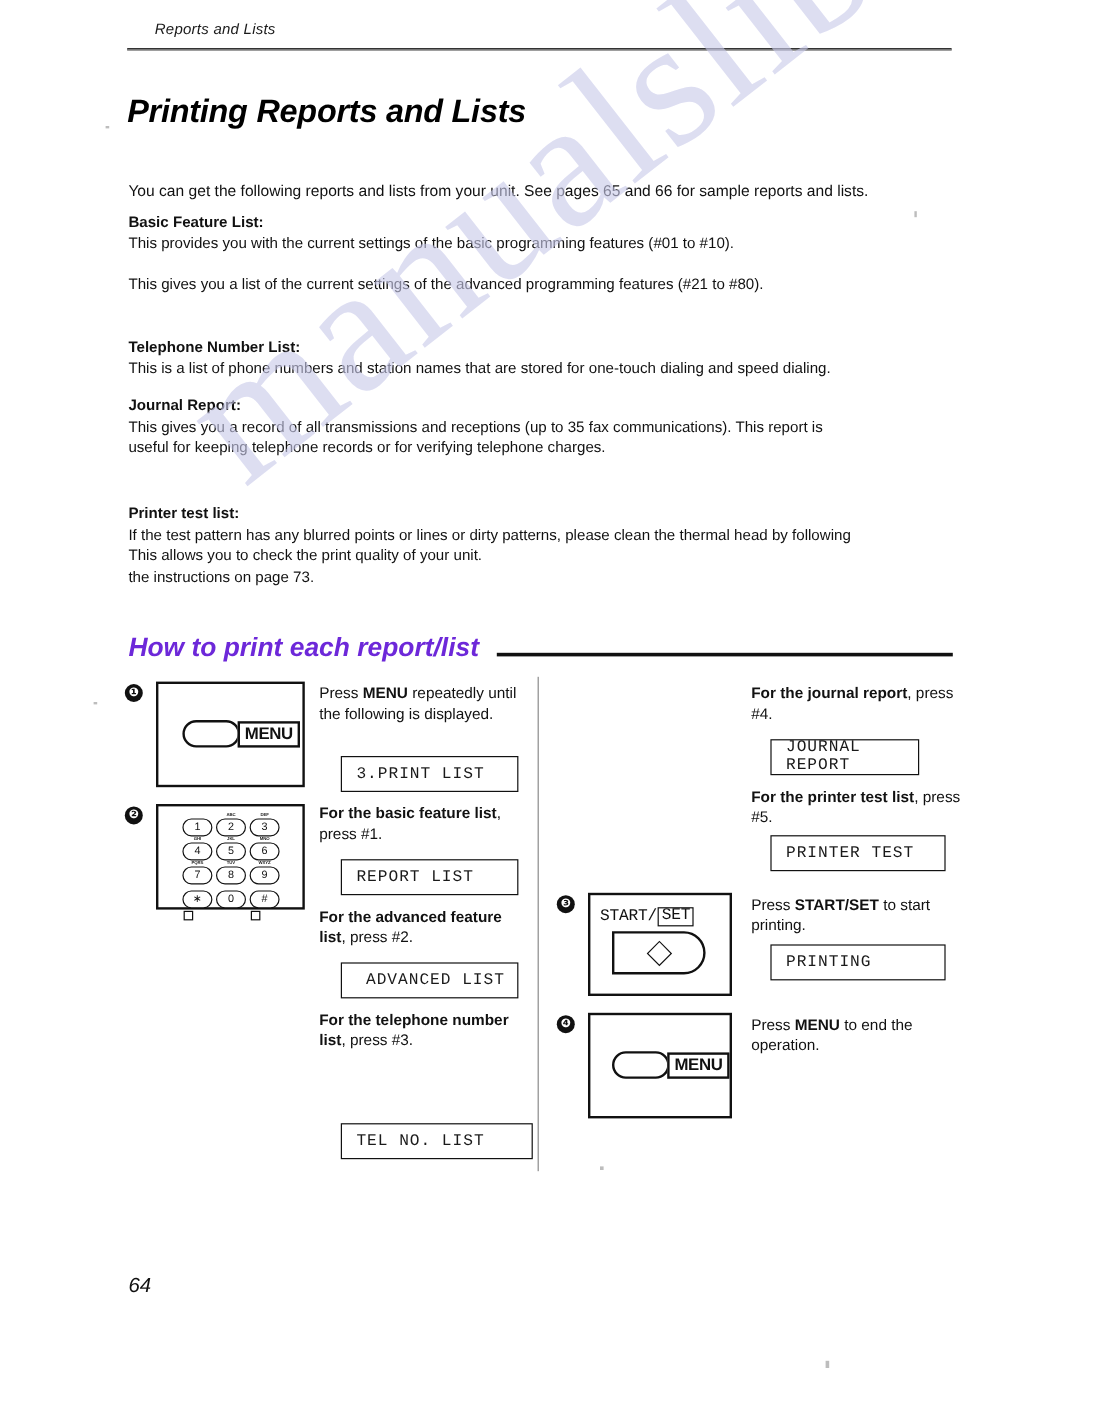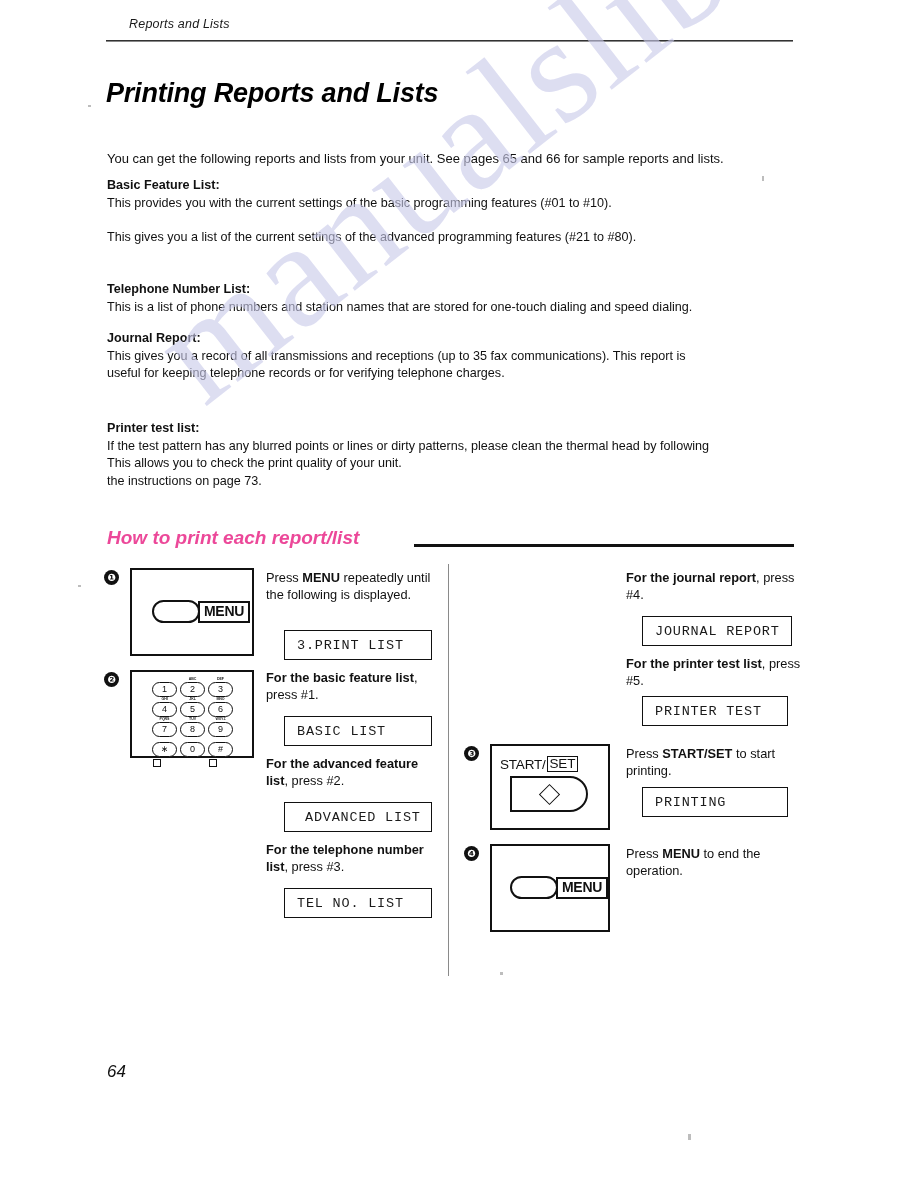--- a/index.html
+++ b/index.html
@@ -102,24 +102,24 @@
 
   
   .subhead-wrap {
     position: absolute;
     left: 107px;
     top: 527px;
     width: 687px;
     height: 26px;
   }
   .subhead {
-    font-size: 19px;
+    font-size: 22px;
     font-weight: bold;
     font-style: italic;
-    color: #ec4899;
+    color: #6d28d9;
     white-space: nowrap;
   }
   .subhead-rule {
     position: absolute;
     left: 307px;
     top: 17px;
     width: 380px;
     height: 3px;
     background: #111;
   }
@@ -183,20 +183,21 @@
 
   
   .startkey { position: absolute; }
   .startkey .lbl {
     font-size: 13.5px;
     font-weight: normal;
     letter-spacing: -0.2px;
     display: flex;
     align-items: center;
     margin-left: 8px;
+    font-family: Liberation Mono, monospace;
   }
   .startkey .lbl .boxed {
     border: 1.5px solid #111;
     padding: 0 2px;
     margin-left: 1px;
     line-height: 14px;
   }
   .startkey .keyshape {
     margin-top: 4px;
     margin-left: 18px;
@@ -411,36 +412,36 @@
       <div class="kcell">
           <div class="key">#</div>
           <span class="foot"><span class="sq"></span></span>
         </div>
     </div>
   </div>
 
   <div class="instr" style="left:266px; top:670px; width:170px;">
     <b>For the basic feature list</b><span>, press #1.</span>
   </div>
-  <div class="lcd" style="left:284px; top:716px; width:148px; height:30px;">BASIC LIST</div>
+  <div class="lcd" style="left:284px; top:716px; width:148px; height:30px;">REPORT LIST</div>
 
   <div class="instr" style="left:266px; top:756px; width:170px;">
     <b>For the advanced feature list</b><span>, press #2.</span>
   </div>
   <div class="lcd" style="left:284px; top:802px; width:148px; height:30px;padding-left:20px;">ADVANCED LIST</div>
 
   <div class="instr" style="left:266px; top:842px; width:170px;">
     <b>For the telephone number list</b><span>, press #3.</span>
   </div>
-  <div class="lcd" style="left:284px; top:888px; width:148px; height:30px;">TEL NO. LIST</div>
+  <div class="lcd" style="left:284px; top:936px; width:160px; height:30px;">TEL NO. LIST</div>
 
   <div class="instr" style="left:626px; top:570px; width:180px;">
     <b>For the journal report</b><span>, press #4.</span>
   </div>
-  <div class="lcd" style="left:642px; top:616px; width:150px; height:30px;">JOURNAL REPORT</div>
+  <div class="lcd" style="left:642px; top:616px; width:124px; height:30px;">JOURNAL REPORT</div>
 
   <div class="instr" style="left:626px; top:656px; width:180px;">
     <b>For the printer test list</b><span>, press #5.</span>
   </div>
   <div class="lcd" style="left:642px; top:696px; width:146px; height:30px;">PRINTER TEST</div>
 
   <div class="bullet" style="left:464px; top:746px;">❸</div>
   <div class="devbox" style="left:490px; top:744px; width:120px; height:86px;">
     <div class="startkey" style="left:0px; top:10px; width:120px;">
       <div class="lbl">

